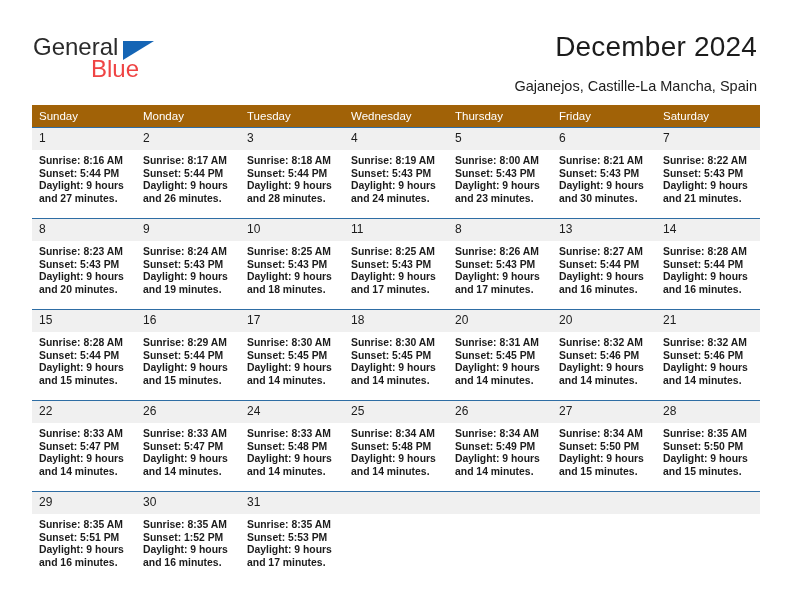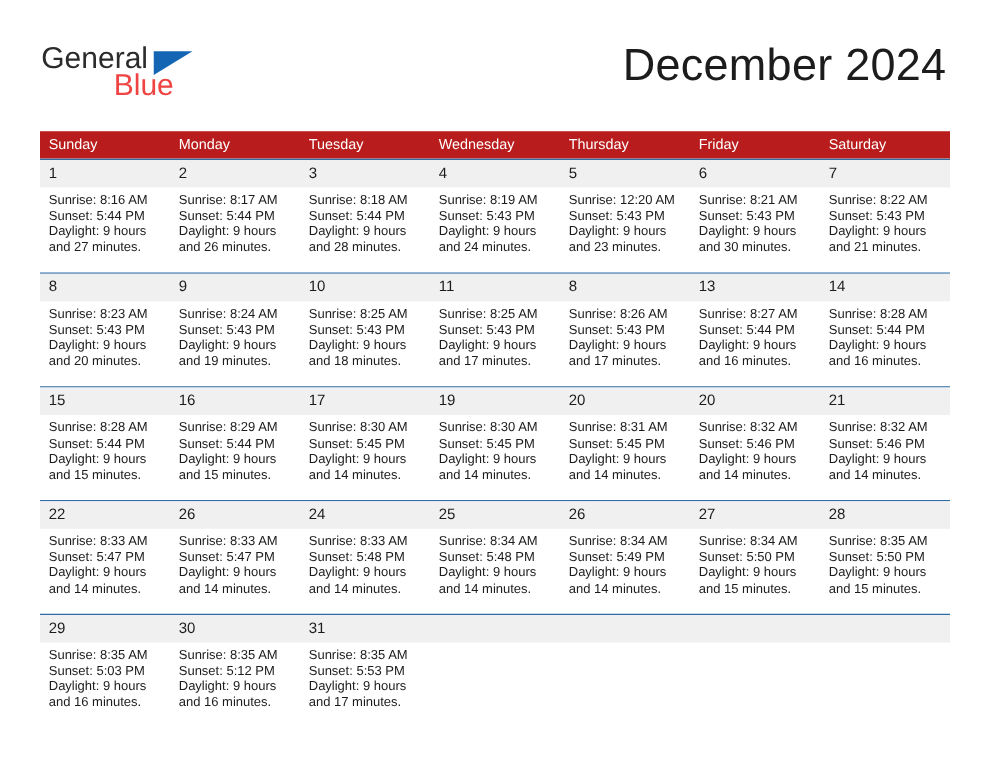--- a/index.html
+++ b/index.html
@@ -59,21 +59,21 @@
     top: 22px;
     font-size: 24px;
     color: #ef4444;
     font-family: "Liberation Sans", sans-serif;
   }
 
   .title {
     position: absolute;
     right: 35px;
     top: 31px;
-    font-size: 36px;
+    font-size: 28px;
     font-weight: normal;
     color: #1c1c1c;
     text-align: center;
     letter-spacing: 0.2px;
   }
   .subtitle {
     position: absolute;
     right: 35px;
     top: 78px;
     font-size: 14.5px;
@@ -87,21 +87,21 @@
     left: 32px;
     top: 105px;
     width: 728px;
   }
   table.cal {
     border-collapse: collapse;
     width: 728px;
     table-layout: fixed;
   }
   table.cal th {
-    background: #b91c1c;
+    background: #a16207;
     color: #ffffff;
     font-weight: normal;
     font-size: 11.5px;
     text-align: left;
     padding: 5px 0 5px 7px;
     height: 11px;
     border: none;
   }
   table.cal td {
     vertical-align: top;
@@ -122,40 +122,42 @@
     padding: 4px 0 5px 7px;
     height: 13px;
     box-sizing: content-box;
     line-height: 13px;
   }
   .dayinfo {
     padding: 5px 6px 0 7px;
     font-size: 10.4px;
     line-height: 12.6px;
     color: #1c1c1c;
+    font-weight: bold;
   }
   .dayinfo div {
     white-space: nowrap;
   }
   .empty .daynum {
     background: #f0f0f0;
   }
 </style>
 </head>
 <body>
 
 <div class="page">
 
   <div class="header">
     <div class="logo">
       <span class="logo-general">General</span>
       <span class="logo-triangle"></span>
       <span class="logo-blue">Blue</span>
     </div>
     <div class="title">December 2024</div>
+    <div class="subtitle">Gajanejos, Castille-La Mancha, Spain</div>
   </div>
 
   <div class="calendar">
     <table class="cal">
       <thead>
         <tr>
           <th>Sunday</th>
           <th>Monday</th>
           <th>Tuesday</th>
           <th>Wednesday</th>
@@ -207,21 +209,21 @@
                   <div>Sunset: 5:43 PM</div>
                   <div>Daylight: 9 hours</div>
                   <div>and 24 minutes.</div>
                 </div>
               </div>
             </td>
             <td>
               <div class="daycell">
                 <div class="daynum">5</div>
                 <div class="dayinfo">
-                  <div>Sunrise: 12:20 AM</div>
+                  <div>Sunrise: 8:00 AM</div>
                   <div>Sunset: 5:43 PM</div>
                   <div>Daylight: 9 hours</div>
                   <div>and 23 minutes.</div>
                 </div>
               </div>
             </td>
             <td>
               <div class="daycell">
                 <div class="daynum">6</div>
                 <div class="dayinfo">
@@ -352,21 +354,21 @@
                 <div class="dayinfo">
                   <div>Sunrise: 8:30 AM</div>
                   <div>Sunset: 5:45 PM</div>
                   <div>Daylight: 9 hours</div>
                   <div>and 14 minutes.</div>
                 </div>
               </div>
             </td>
             <td>
               <div class="daycell">
-                <div class="daynum">19</div>
+                <div class="daynum">18</div>
                 <div class="dayinfo">
                   <div>Sunrise: 8:30 AM</div>
                   <div>Sunset: 5:45 PM</div>
                   <div>Daylight: 9 hours</div>
                   <div>and 14 minutes.</div>
                 </div>
               </div>
             </td>
             <td>
               <div class="daycell">
@@ -480,32 +482,32 @@
                 </div>
               </div>
             </td>
           </tr>
           <tr>
             <td>
               <div class="daycell">
                 <div class="daynum">29</div>
                 <div class="dayinfo">
                   <div>Sunrise: 8:35 AM</div>
-                  <div>Sunset: 5:03 PM</div>
+                  <div>Sunset: 5:51 PM</div>
                   <div>Daylight: 9 hours</div>
                   <div>and 16 minutes.</div>
                 </div>
               </div>
             </td>
             <td>
               <div class="daycell">
                 <div class="daynum">30</div>
                 <div class="dayinfo">
                   <div>Sunrise: 8:35 AM</div>
-                  <div>Sunset: 5:12 PM</div>
+                  <div>Sunset: 1:52 PM</div>
                   <div>Daylight: 9 hours</div>
                   <div>and 16 minutes.</div>
                 </div>
               </div>
             </td>
             <td>
               <div class="daycell">
                 <div class="daynum">31</div>
                 <div class="dayinfo">
                   <div>Sunrise: 8:35 AM</div>

